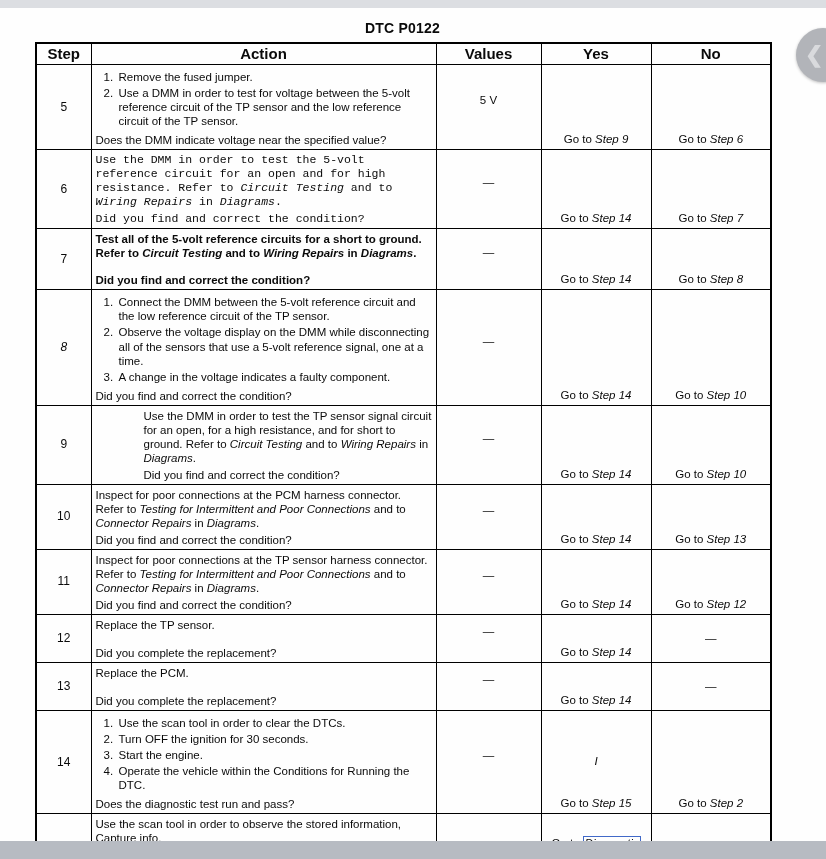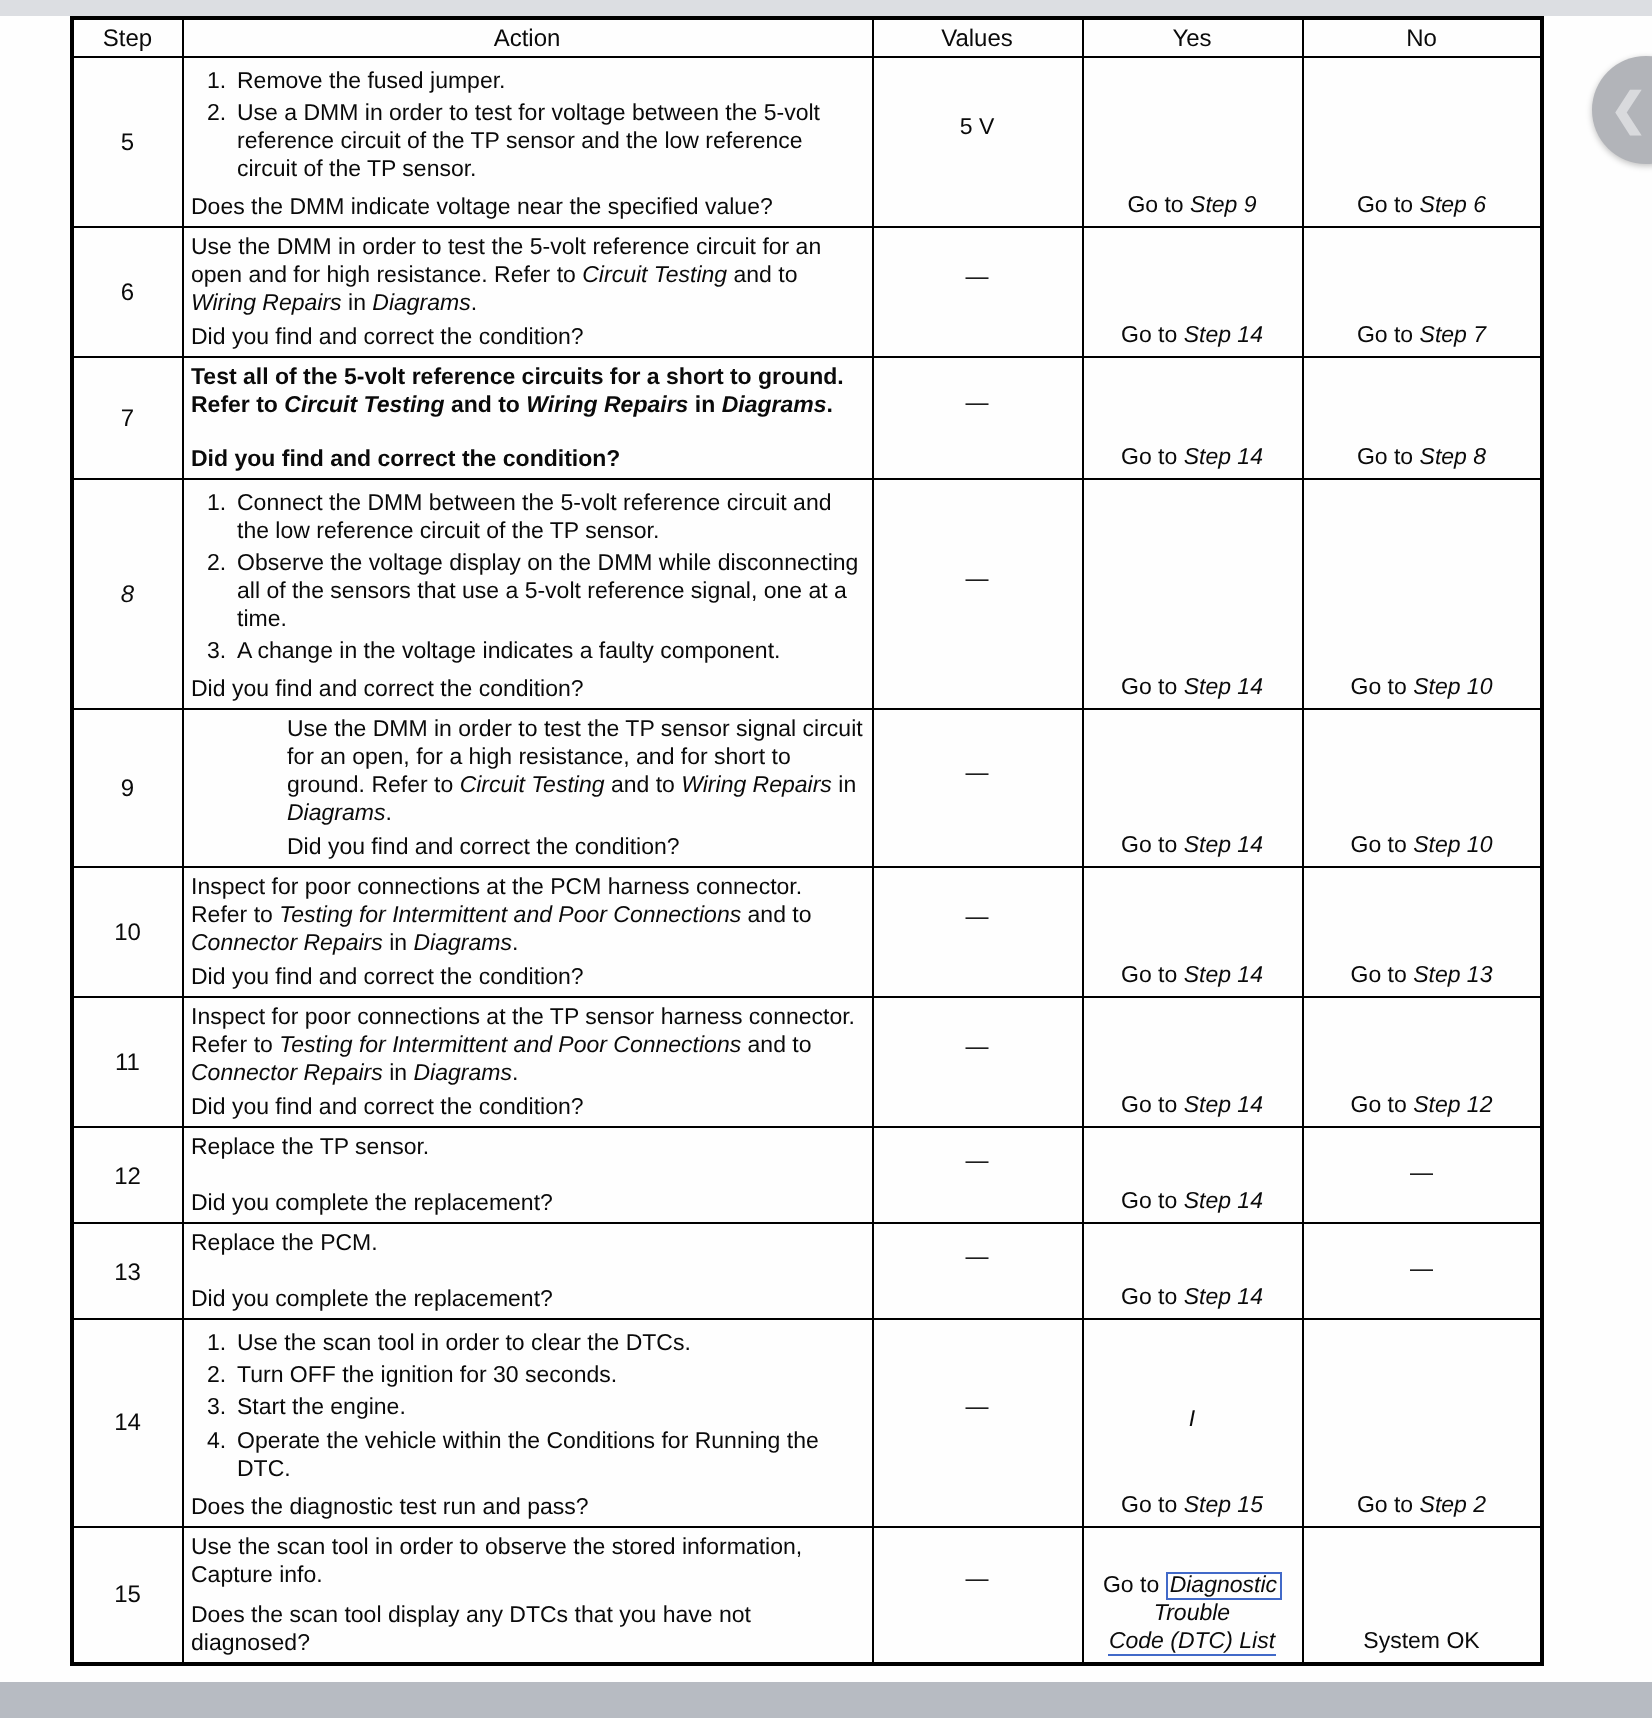--- a/index.html
+++ b/index.html
@@ -13,21 +13,21 @@
   .doc{position:absolute;top:8px;left:0;right:0;bottom:18px;background:#fefefe;}
   .title{
     width:735px;margin:12px 0 6px 35px;text-align:center;
     font-weight:bold;font-size:14px;letter-spacing:.2px;
   }
   table.dtc{
     border-collapse:collapse;table-layout:fixed;
     width:735px;margin-left:35px;border:2px solid #000;
   }
   th,td{border:1px solid #000;padding:0;font-size:11.5px;line-height:1.22;}
-  th{font-weight:normal;text-align:center;font-size:12px;height:16px;padding:1px 0;}
+  th{font-weight:bold;text-align:center;font-size:15px;height:16px;padding:1px 0;}
   col.c1{width:55px}col.c2{width:345px}col.c3{width:105px}col.c4{width:110px}col.c5{width:120px}
   td.c-step{text-align:center;vertical-align:middle;font-size:12px;}
   td.c-action{vertical-align:top;}
   .aw{display:flex;flex-direction:column;box-sizing:border-box;padding:2px 4px 2px 4px;}
   .para{margin:1px 0 0 0;}
   .ol{margin:1px 0 0 0;}
   .oli{display:flex;margin:2px 0 2px 8px;}
   .oli .num{flex:none;width:15px;}
   .oli .txt{flex:1;}
   .q{margin-top:auto;padding-top:3px;}
@@ -46,20 +46,21 @@
   }
   .badge .chev{color:#d9dadd;font-size:22px;font-weight:bold;}
   i{font-style:italic;}
 </style>
 </head>
 <body>
 
 <div class="top-strip"></div>
 
 <div class="doc">
+  <div class="title">DTC P0122</div>
 
   <table class="dtc">
     <colgroup>
       <col class="c1">
         <col class="c2">
         <col class="c3">
         <col class="c4">
         <col class="c5">
     </colgroup>
     <thead>
@@ -93,21 +94,21 @@
           <td class="c-yes bot">
             <div class="cellbot">Go to <i>Step 9</i></div>
           </td>
           <td class="c-no bot">
             <div class="cellbot">Go to <i>Step 6</i></div>
           </td>
         </tr>
         <tr>
           <td class="c-step">6</td>
           <td class="c-action">
-            <div class="aw" style="min-height: 60px;">
+            <div class="aw" style="min-height: 60px; font-family: Liberation Mono, monospace;">
               <div class="para">Use the DMM in order to test the 5-volt reference circuit for an open and for high resistance. Refer to <i>Circuit Testing</i> and to <i>Wiring Repairs</i> in <i>Diagrams</i>.</div>
               <div class="q">Did you find and correct the condition?</div>
             </div>
           </td>
           <td class="c-val"><span>—</span></td>
           <td class="c-yes bot">
             <div class="cellbot">Go to <i>Step 14</i></div>
           </td>
           <td class="c-no bot">
             <div class="cellbot">Go to <i>Step 7</i></div>

